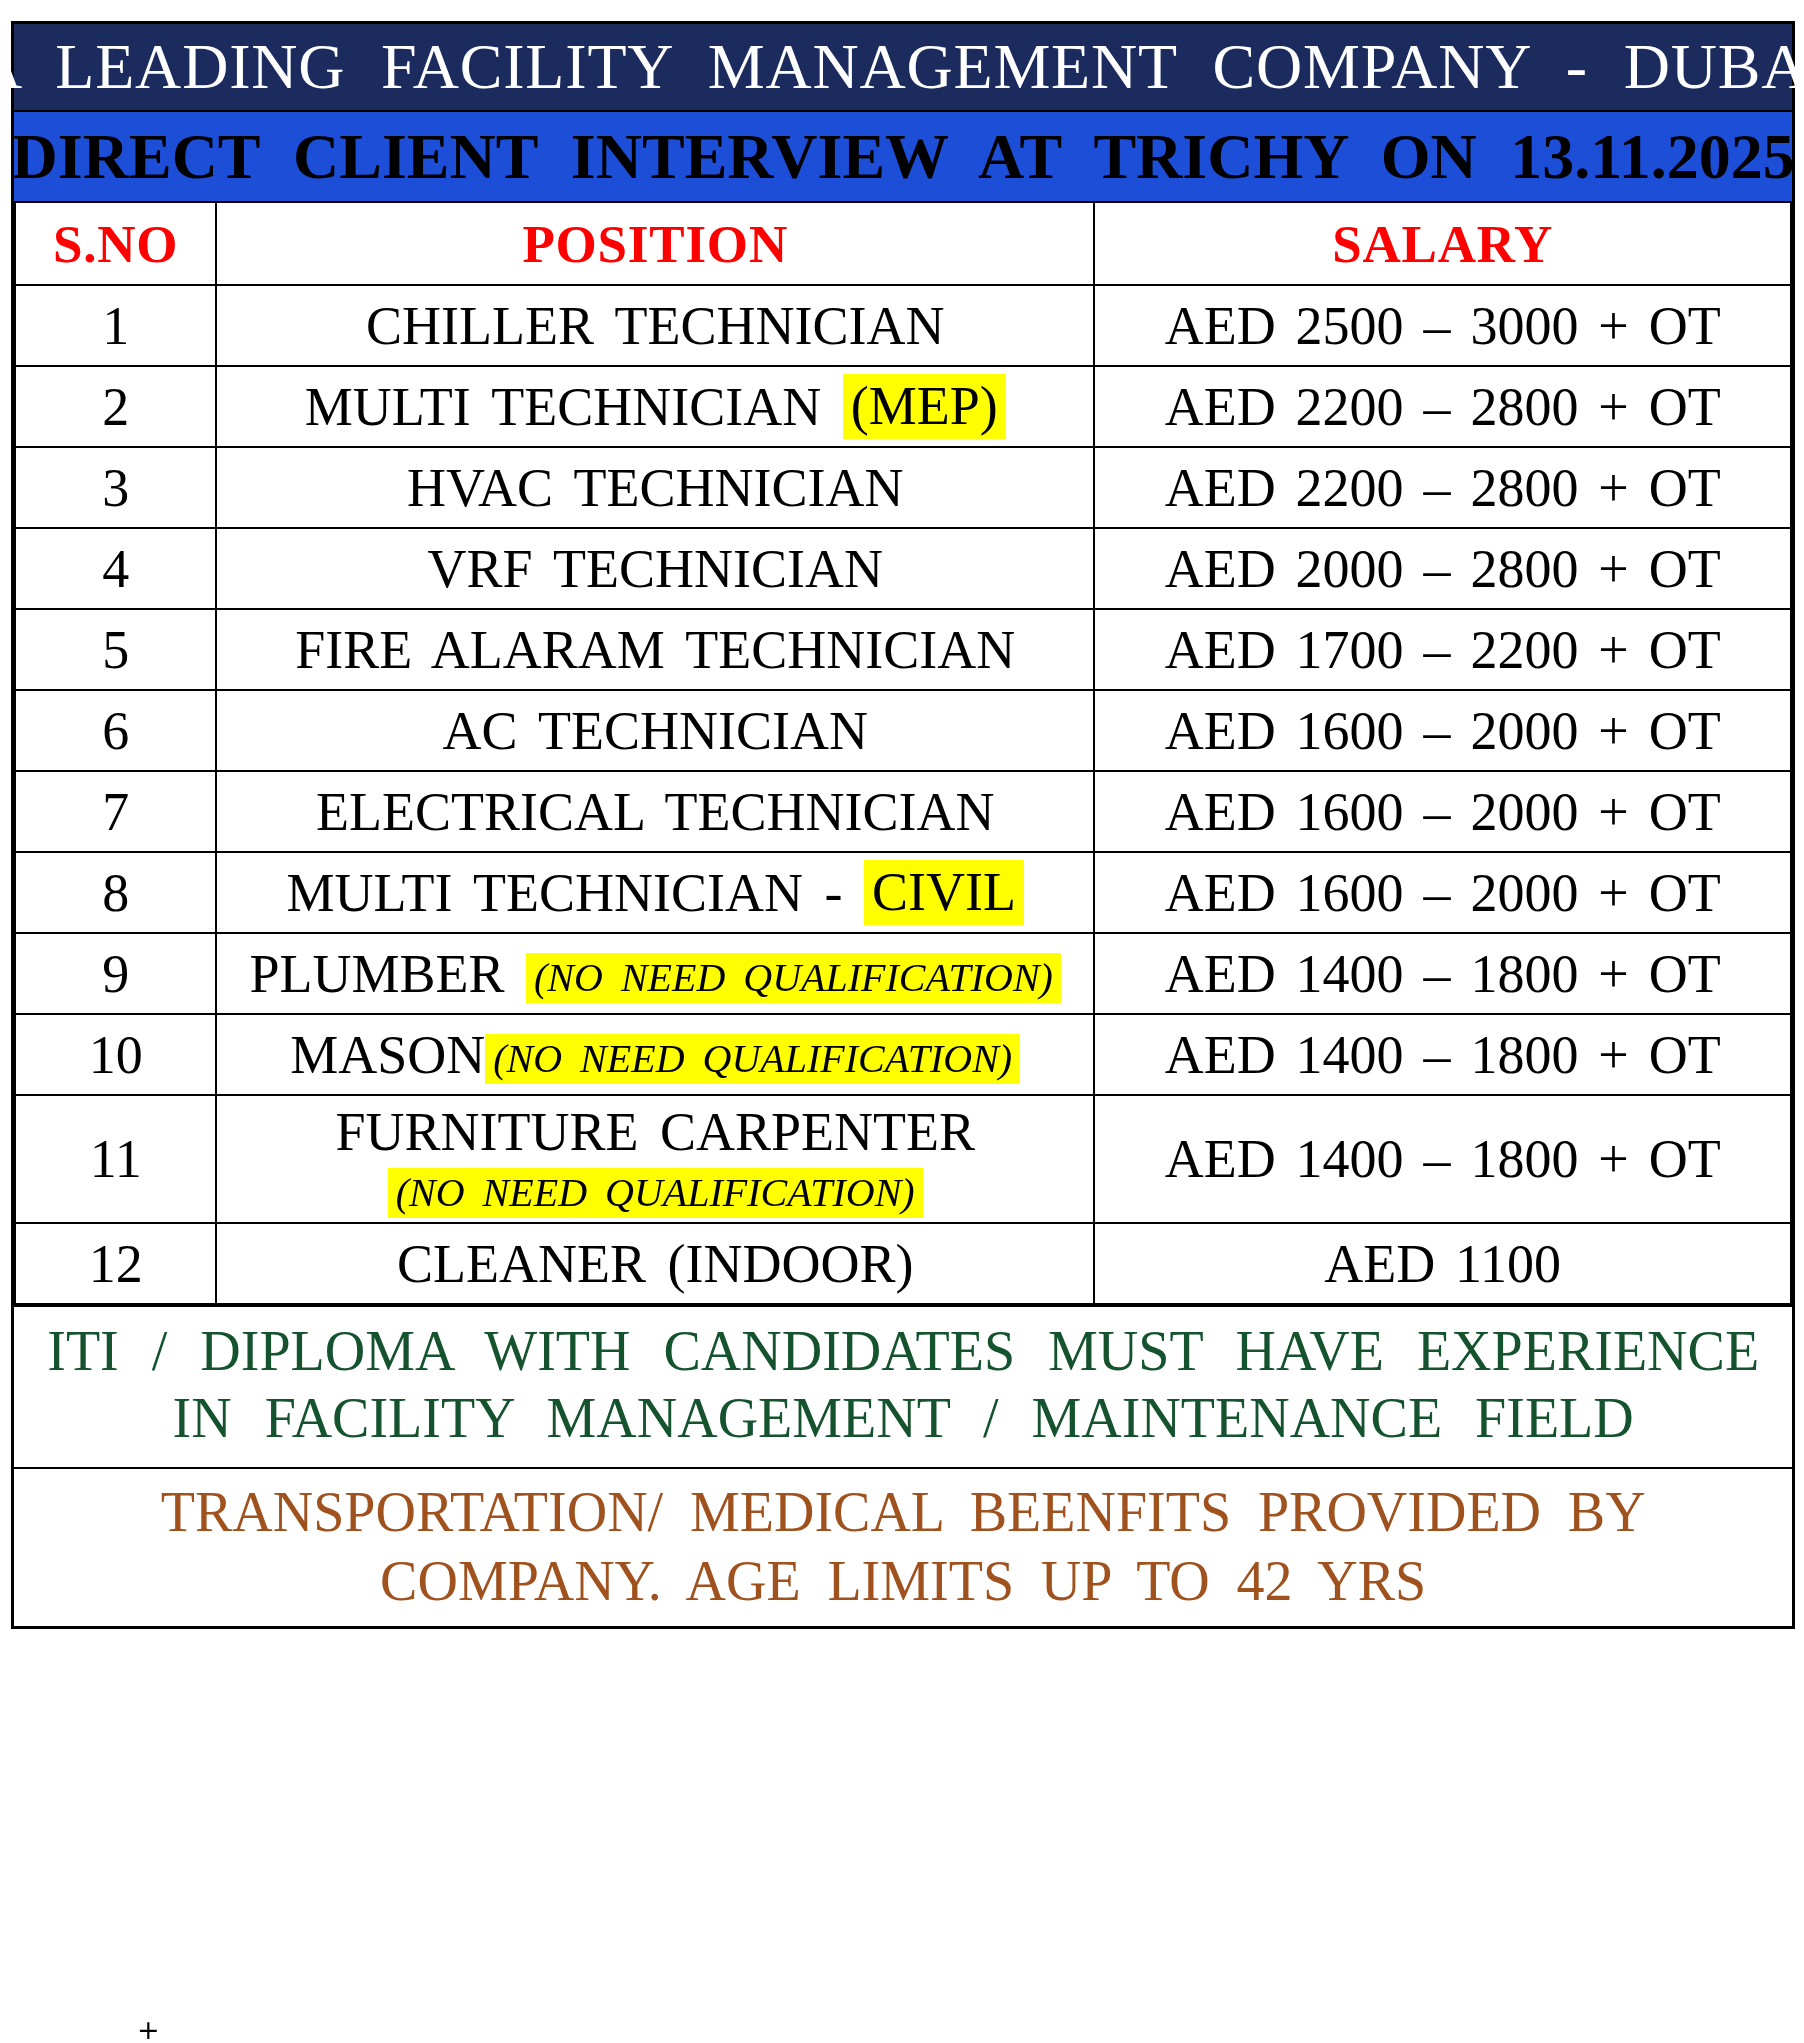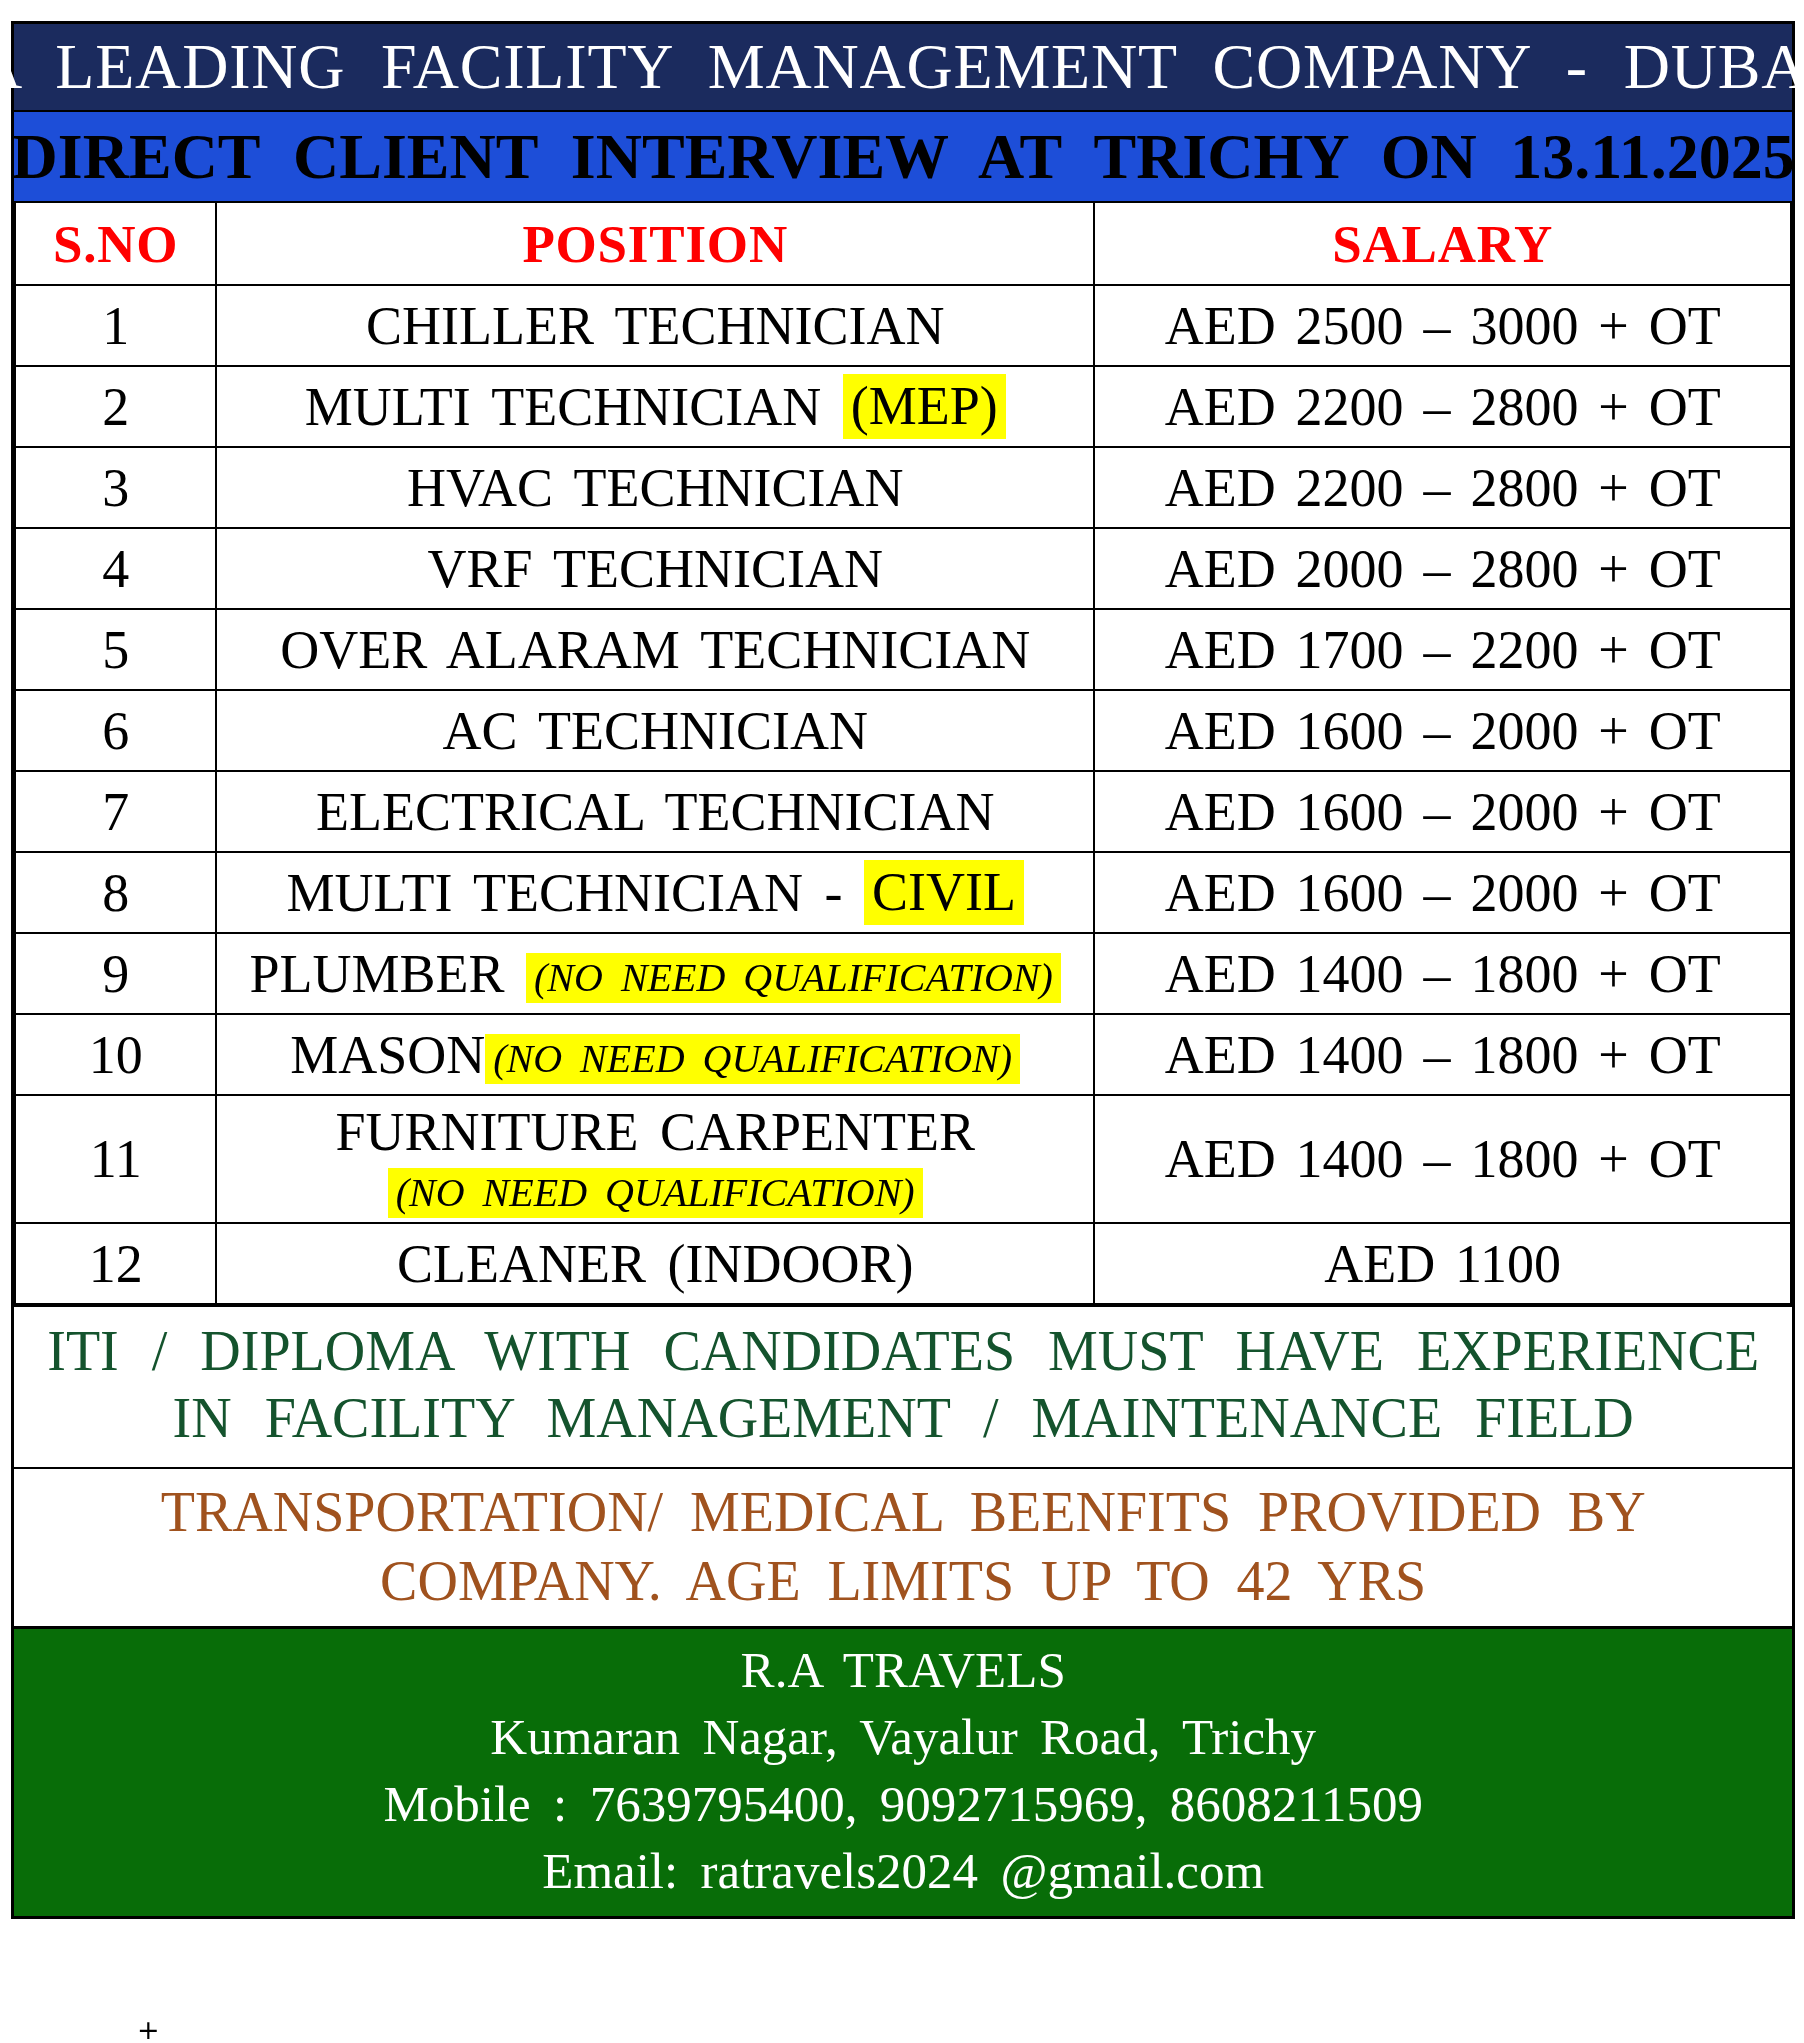--- a/index.html
+++ b/index.html
@@ -175,21 +175,21 @@
         <tr>
           <td class="sno-cell">4</td>
           <td class="position-cell">
             <div><span>VRF TECHNICIAN</span></div>
           </td>
           <td class="salary-cell">AED 2000 – 2800 + OT</td>
         </tr>
         <tr>
           <td class="sno-cell">5</td>
           <td class="position-cell">
-            <div><span>OVER ALARAM TECHNICIAN</span></div>
+            <div><span>FIRE ALARAM TECHNICIAN</span></div>
           </td>
           <td class="salary-cell">AED 1700 – 2200 + OT</td>
         </tr>
         <tr>
           <td class="sno-cell">6</td>
           <td class="position-cell">
             <div><span>AC TECHNICIAN</span></div>
           </td>
           <td class="salary-cell">AED 1600 – 2000 + OT</td>
         </tr>
@@ -242,23 +242,17 @@
   <div class="note-blue">
     <div>ITI / DIPLOMA WITH CANDIDATES MUST HAVE EXPERIENCE</div>
     <div>IN FACILITY MANAGEMENT / MAINTENANCE FIELD</div>
   </div>
 
   <div class="note-brown">
     <div>TRANSPORTATION/ MEDICAL BEENFITS PROVIDED BY</div>
     <div>COMPANY. AGE LIMITS UP TO 42 YRS</div>
   </div>
 
-  <div class="green-footer">
-    <div>R.A TRAVELS</div>
-    <div>Kumaran Nagar, Vayalur Road, Trichy</div>
-    <div>Mobile : 7639795400, 9092715969, 8608211509</div>
-    <div>Email: ratravels2024 @gmail.com</div>
-  </div>
 
 </div>
 
 <div class="plus-mark">+</div>
 
 
 </body></html>

